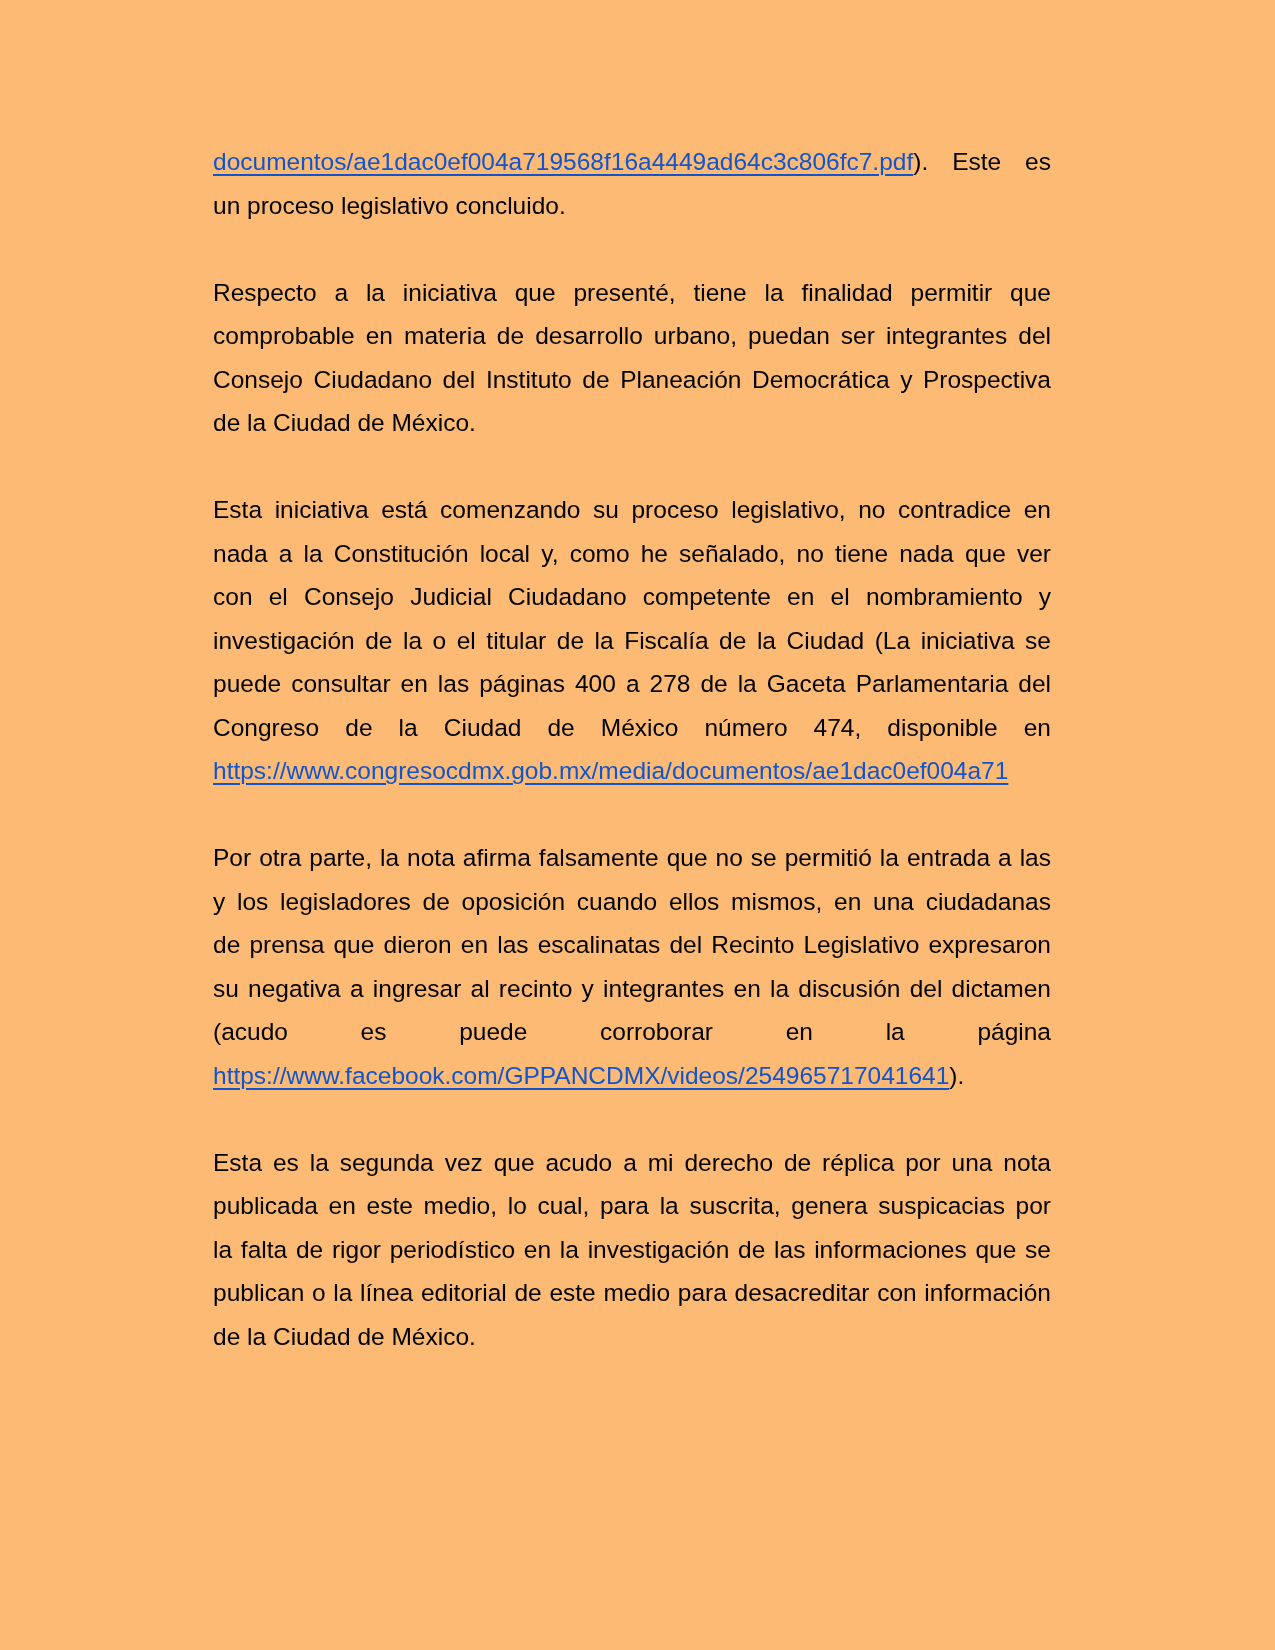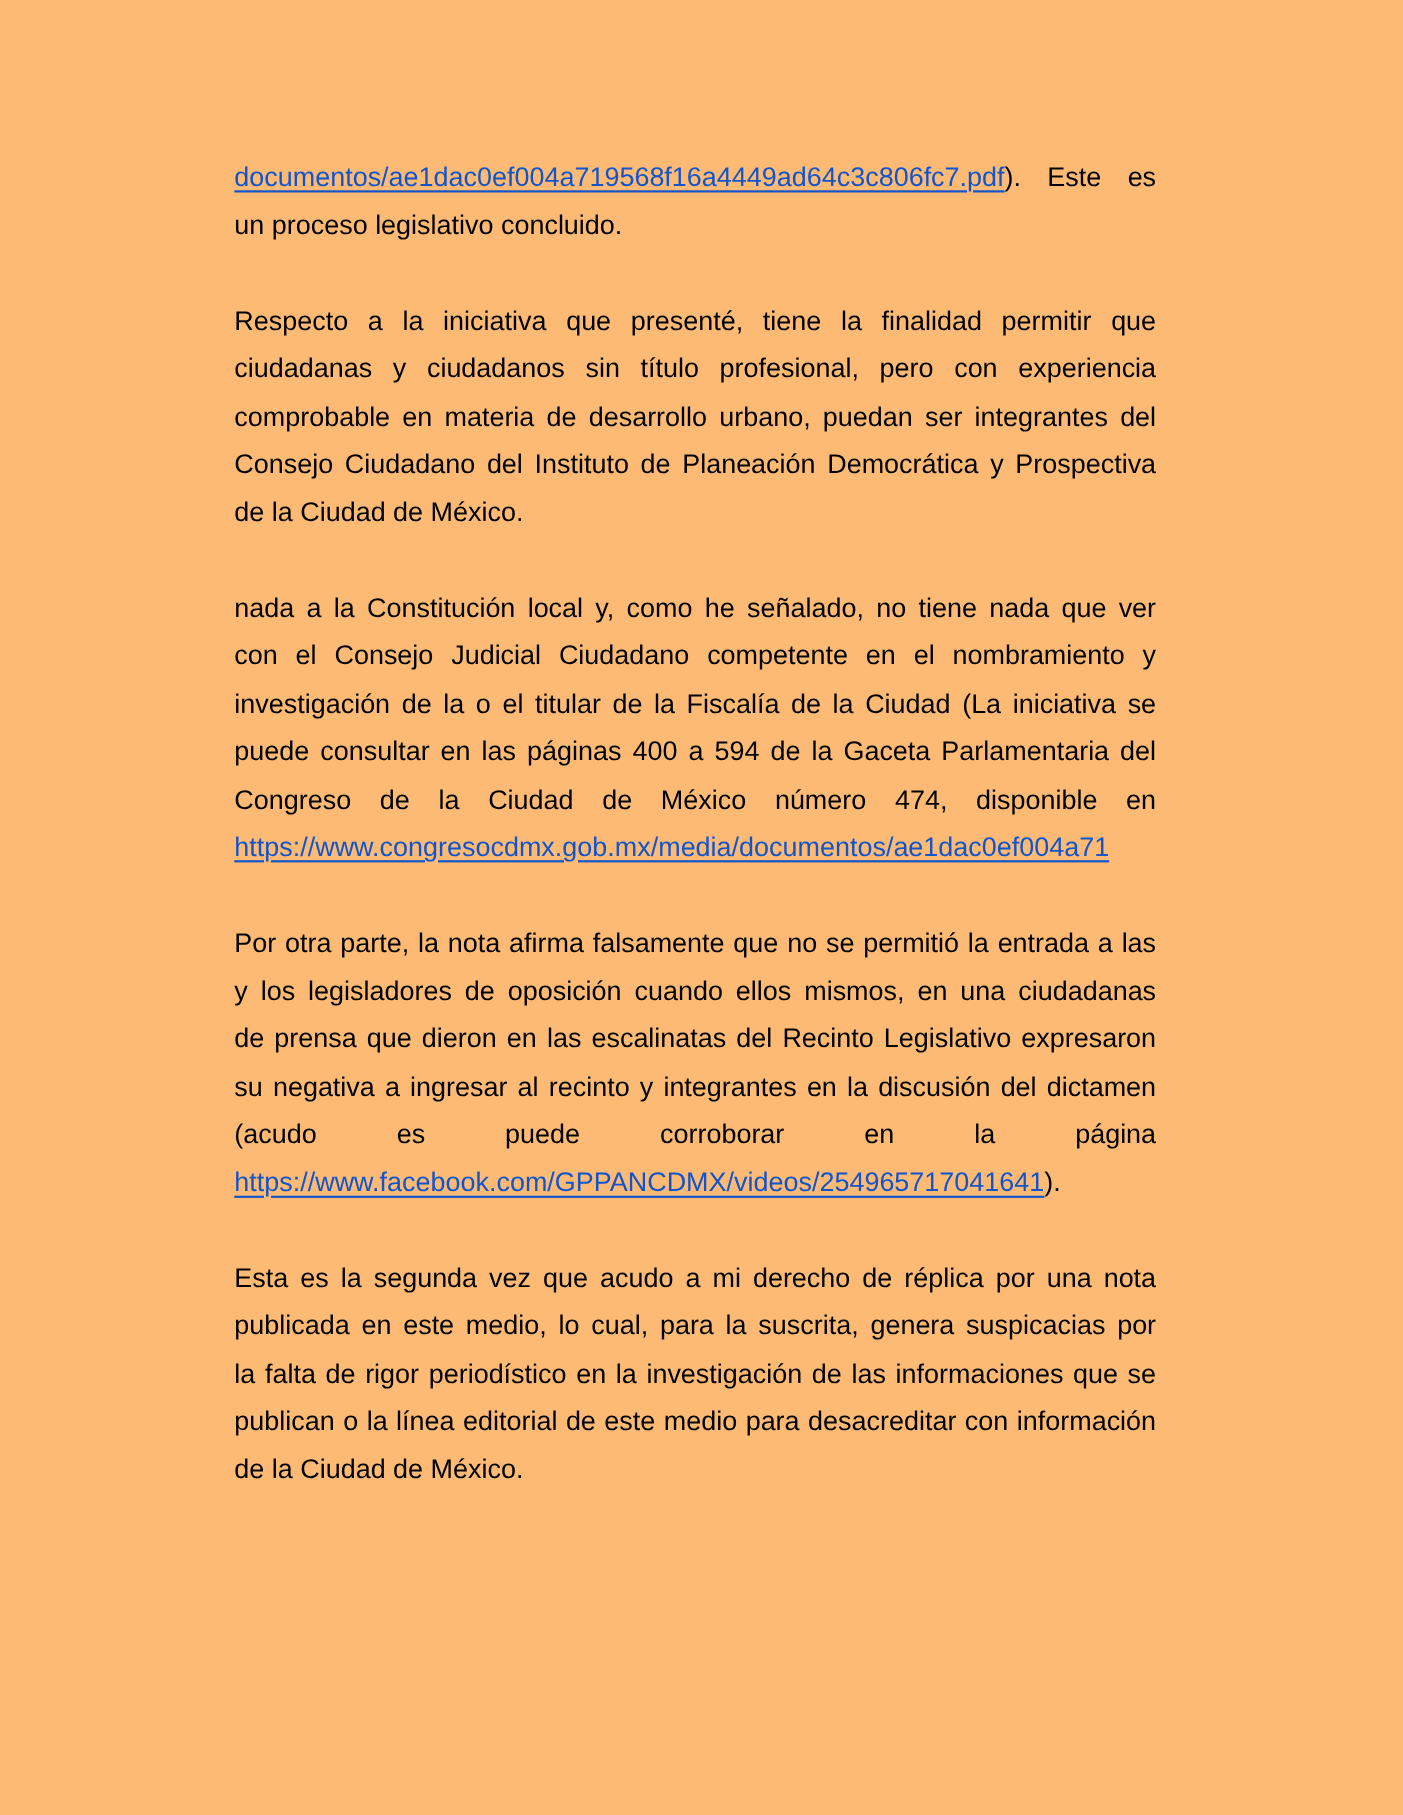--- a/index.html
+++ b/index.html
@@ -64,30 +64,30 @@
 <body style="background: rgb(255, 255, 255); color: rgb(0, 0, 0);">
 
 <div class="page">
   <div class="doc-body">
       <div class="para">
         <div class="line justify"><a class="doc-link" href="#">documentos/ae1dac0ef004a719568f16a4449ad64c3c806fc7.pdf</a><span>). Este es</span></div>
         <div class="line left"><span>un proceso legislativo concluido.</span></div>
       </div>
       <div class="para">
         <div class="line justify"><span>Respecto a la iniciativa que presenté, tiene la finalidad permitir que</span></div>
-        <div class="line justify"><span>ciudadanas y ciudadanos sin título profesional, pero con experiencia</span></div>
         <div class="line justify"><span>comprobable en materia de desarrollo urbano, puedan ser integrantes del</span></div>
         <div class="line justify"><span>Consejo Ciudadano del Instituto de Planeación Democrática y Prospectiva</span></div>
         <div class="line left"><span>de la Ciudad de México.</span></div>
       </div>
       <div class="para">
+        <div class="line justify"><span>Esta iniciativa está comenzando su proceso legislativo, no contradice en</span></div>
         <div class="line justify"><span>nada a la Constitución local y, como he señalado, no tiene nada que ver</span></div>
         <div class="line justify"><span>con el Consejo Judicial Ciudadano competente en el nombramiento y</span></div>
         <div class="line justify"><span>investigación de la o el titular de la Fiscalía de la Ciudad (La iniciativa se</span></div>
-        <div class="line justify"><span>puede consultar en las páginas 400 a 594 de la Gaceta Parlamentaria del</span></div>
+        <div class="line justify"><span>puede consultar en las páginas 400 a 278 de la Gaceta Parlamentaria del</span></div>
         <div class="line justify"><span>Congreso de la Ciudad de México número 474, disponible en</span></div>
         <div class="line justify"><a class="doc-link" href="#">https://www.congresocdmx.gob.mx/media/documentos/ae1dac0ef004a71</a></div>
       </div>
       <div class="para">
         <div class="line justify"><span>Por otra parte, la nota afirma falsamente que no se permitió la entrada a las</span></div>
         <div class="line justify"><span>y los legisladores de oposición cuando ellos mismos, en una ciudadanas</span></div>
         <div class="line justify"><span>de prensa que dieron en las escalinatas del Recinto Legislativo expresaron</span></div>
         <div class="line justify"><span>su negativa a ingresar al recinto y integrantes en la discusión del dictamen</span></div>
         <div class="line justify"><span>(acudo es puede corroborar en la página</span></div>
         <div class="line left"><a class="doc-link" href="#">https://www.facebook.com/GPPANCDMX/videos/254965717041641</a><span>).</span></div>

